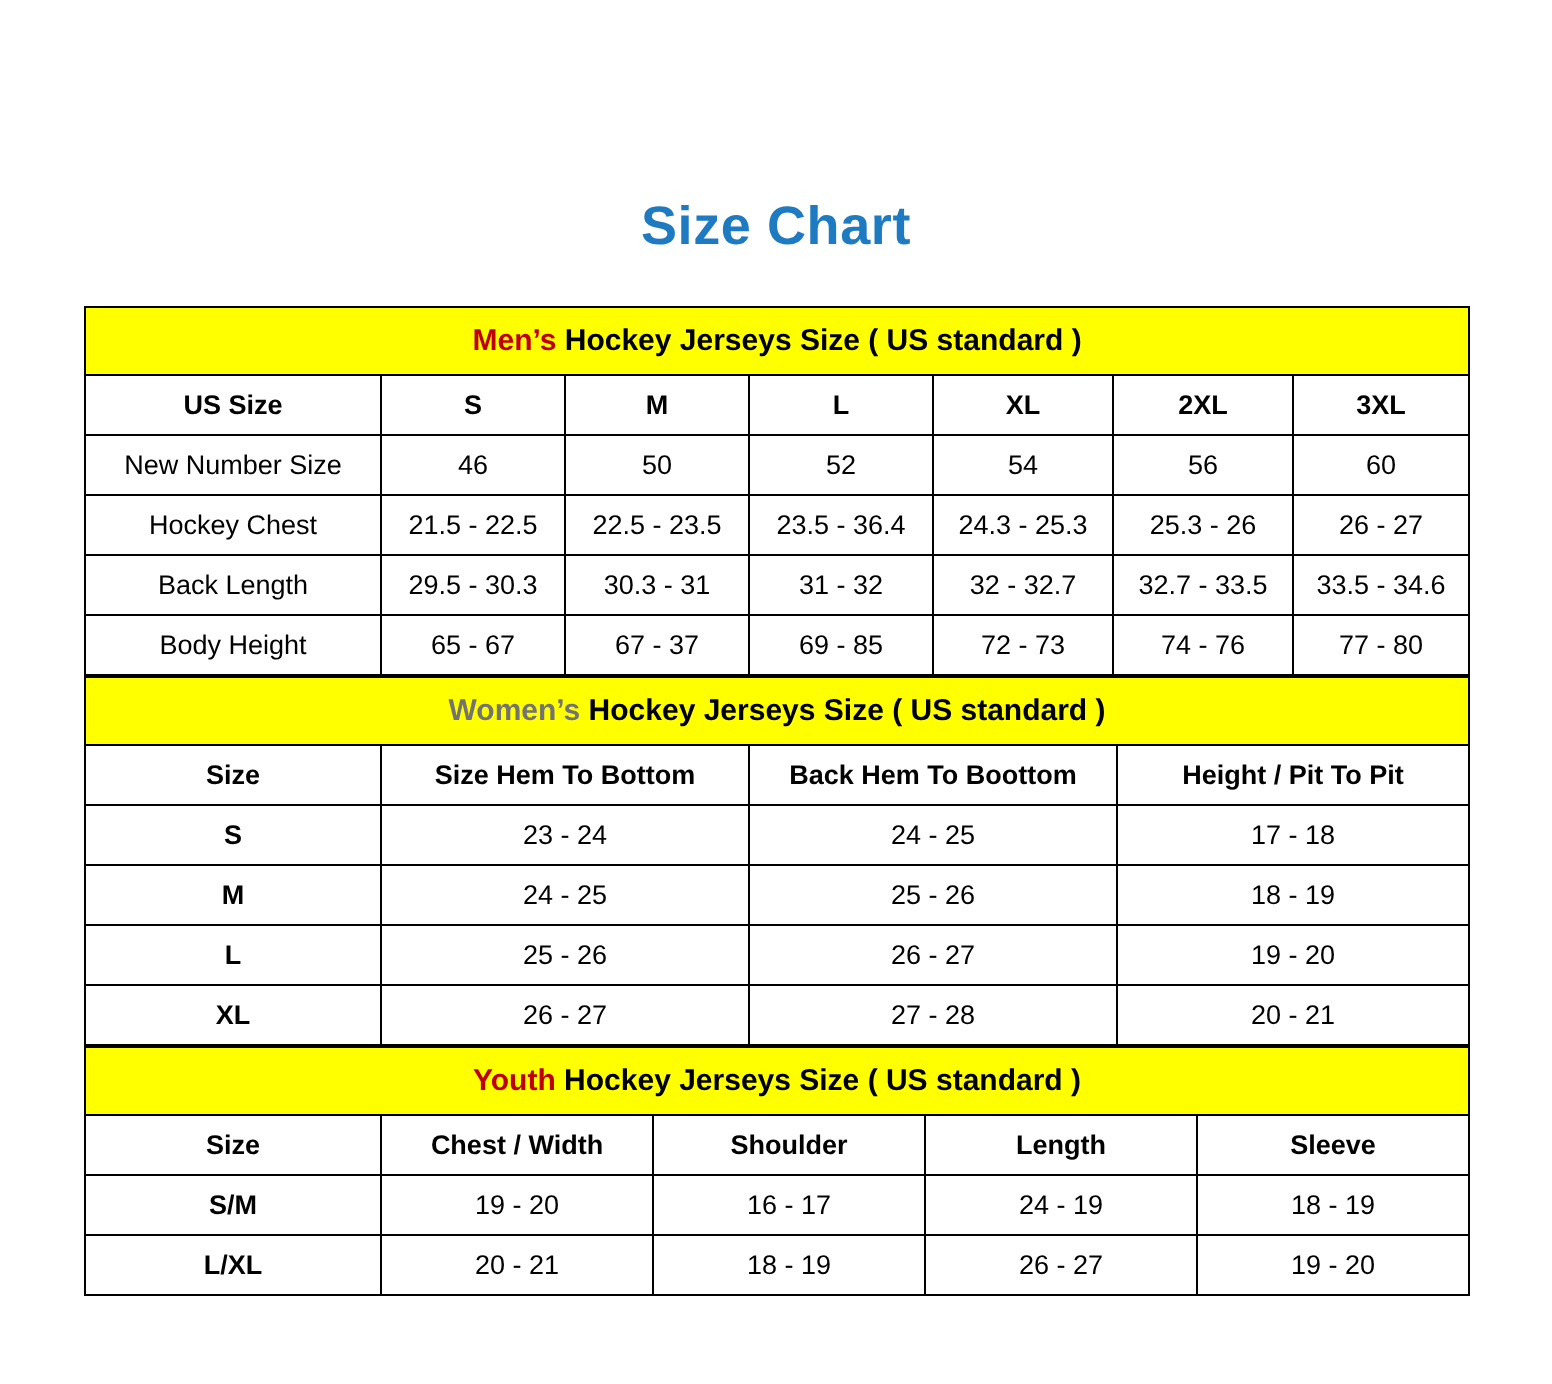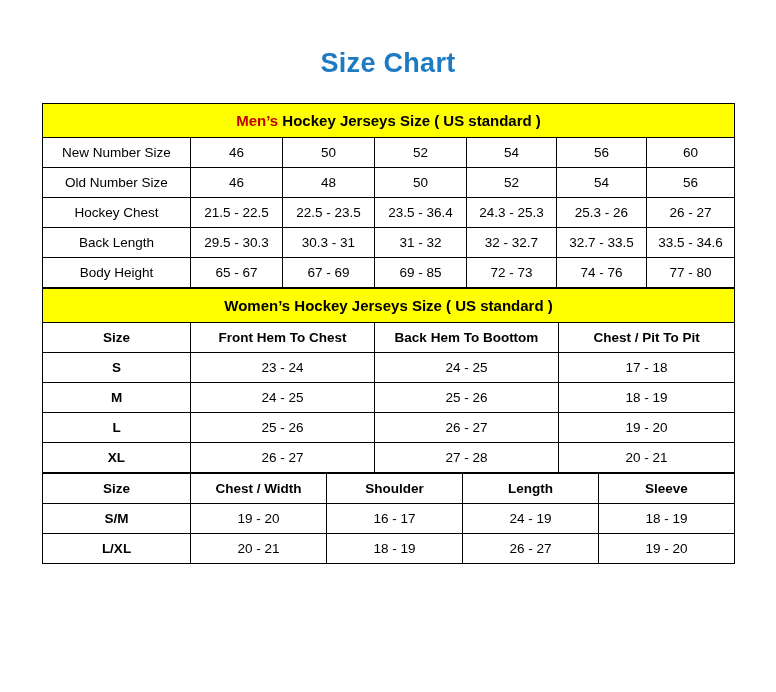--- a/index.html
+++ b/index.html
@@ -18,21 +18,21 @@
     position: relative;
     width: 776px;
     height: 692px;
     box-sizing: border-box;
   }
   .title {
     text-align: center;
     color: #1F7BC1;
     font-size: 27px;
     font-weight: bold;
-    padding-top: 48px;
+    padding-top: 98px;
     letter-spacing: 0.3px;
   }
   .tables-wrap {
     margin: 24px auto 0 auto;
     width: 692px;
   }
   table {
     border-collapse: collapse;
     table-layout: fixed;
     width: 692px;
@@ -50,21 +50,21 @@
     overflow: hidden;
   }
   .band {
     background: #FFFF00;
     height: 33px;
     line-height: 33px;
     font-size: 15px;
     font-weight: bold;
   }
   .band .accent-men { color: #C00000; }
-  .band .accent-women { color: #000000; }
+  .band .accent-women { color: #737373; }
   .band .accent-youth { color: #C00000; }
   .band .rest { color: #000000; }
   .hdr {
     font-weight: bold;
   }
   .rowlabel {
     font-weight: normal;
   }
   .rowlabel-bold {
     font-weight: bold;
@@ -87,59 +87,59 @@
         <col style="width:92px">
         <col style="width:90px">
         <col style="width:90px">
         <col style="width:88px">
       </colgroup>
       <tbody>
         <tr>
           <td class="band" colspan="7"><span class="accent-men">Men’s</span><span class="rest"> Hockey Jerseys Size ( US standard )</span></td>
         </tr>
         <tr>
+          <td class="hdr">US Size</td>
+          <td class="hdr">S</td>
+          <td class="hdr">M</td>
+          <td class="hdr">L</td>
+          <td class="hdr">XL</td>
+          <td class="hdr">2XL</td>
+          <td class="hdr">3XL</td>
+        </tr>
+        <tr>
           <td class="rowlabel">New Number Size</td>
           <td>46</td>
           <td>50</td>
           <td>52</td>
           <td>54</td>
           <td>56</td>
           <td>60</td>
         </tr>
         <tr>
-          <td class="rowlabel">Old Number Size</td>
-          <td>46</td>
-          <td>48</td>
-          <td>50</td>
-          <td>52</td>
-          <td>54</td>
-          <td>56</td>
-        </tr>
-        <tr>
           <td class="rowlabel">Hockey Chest</td>
           <td>21.5 - 22.5</td>
           <td>22.5 - 23.5</td>
           <td>23.5 - 36.4</td>
           <td>24.3 - 25.3</td>
           <td>25.3 - 26</td>
           <td>26 - 27</td>
         </tr>
         <tr>
           <td class="rowlabel">Back Length</td>
           <td>29.5 - 30.3</td>
           <td>30.3 - 31</td>
           <td>31 - 32</td>
           <td>32 - 32.7</td>
           <td>32.7 - 33.5</td>
           <td>33.5 - 34.6</td>
         </tr>
         <tr>
           <td class="rowlabel">Body Height</td>
           <td>65 - 67</td>
-          <td>67 - 69</td>
+          <td>67 - 37</td>
           <td>69 - 85</td>
           <td>72 - 73</td>
           <td>74 - 76</td>
           <td>77 - 80</td>
         </tr>
       </tbody>
     </table>
 
     <table>
       <colgroup>
@@ -147,23 +147,23 @@
         <col style="width:184px">
         <col style="width:184px">
         <col style="width:176px">
       </colgroup>
       <tbody>
         <tr>
           <td class="band" colspan="4"><span class="accent-women">Women’s</span><span class="rest"> Hockey Jerseys Size ( US standard )</span></td>
         </tr>
         <tr>
           <td class="hdr">Size</td>
-          <td class="hdr">Front Hem To Chest</td>
+          <td class="hdr">Size Hem To Bottom</td>
           <td class="hdr">Back Hem To Boottom</td>
-          <td class="hdr">Chest / Pit To Pit</td>
+          <td class="hdr">Height / Pit To Pit</td>
         </tr>
         <tr>
           <td class="rowlabel-bold">S</td>
           <td>23 - 24</td>
           <td>24 - 25</td>
           <td>17 - 18</td>
         </tr>
         <tr>
           <td class="rowlabel-bold">M</td>
           <td>24 - 25</td>
@@ -187,20 +187,23 @@
 
     <table>
       <colgroup>
         <col style="width:148px">
         <col style="width:136px">
         <col style="width:136px">
         <col style="width:136px">
         <col style="width:136px">
       </colgroup>
       <tbody>
+        <tr>
+          <td class="band" colspan="5"><span class="accent-youth">Youth</span><span class="rest"> Hockey Jerseys Size ( US standard )</span></td>
+        </tr>
         <tr>
           <td class="hdr">Size</td>
           <td class="hdr">Chest / Width</td>
           <td class="hdr">Shoulder</td>
           <td class="hdr">Length</td>
           <td class="hdr">Sleeve</td>
         </tr>
         <tr>
           <td class="rowlabel-bold">S/M</td>
           <td>19 - 20</td>

